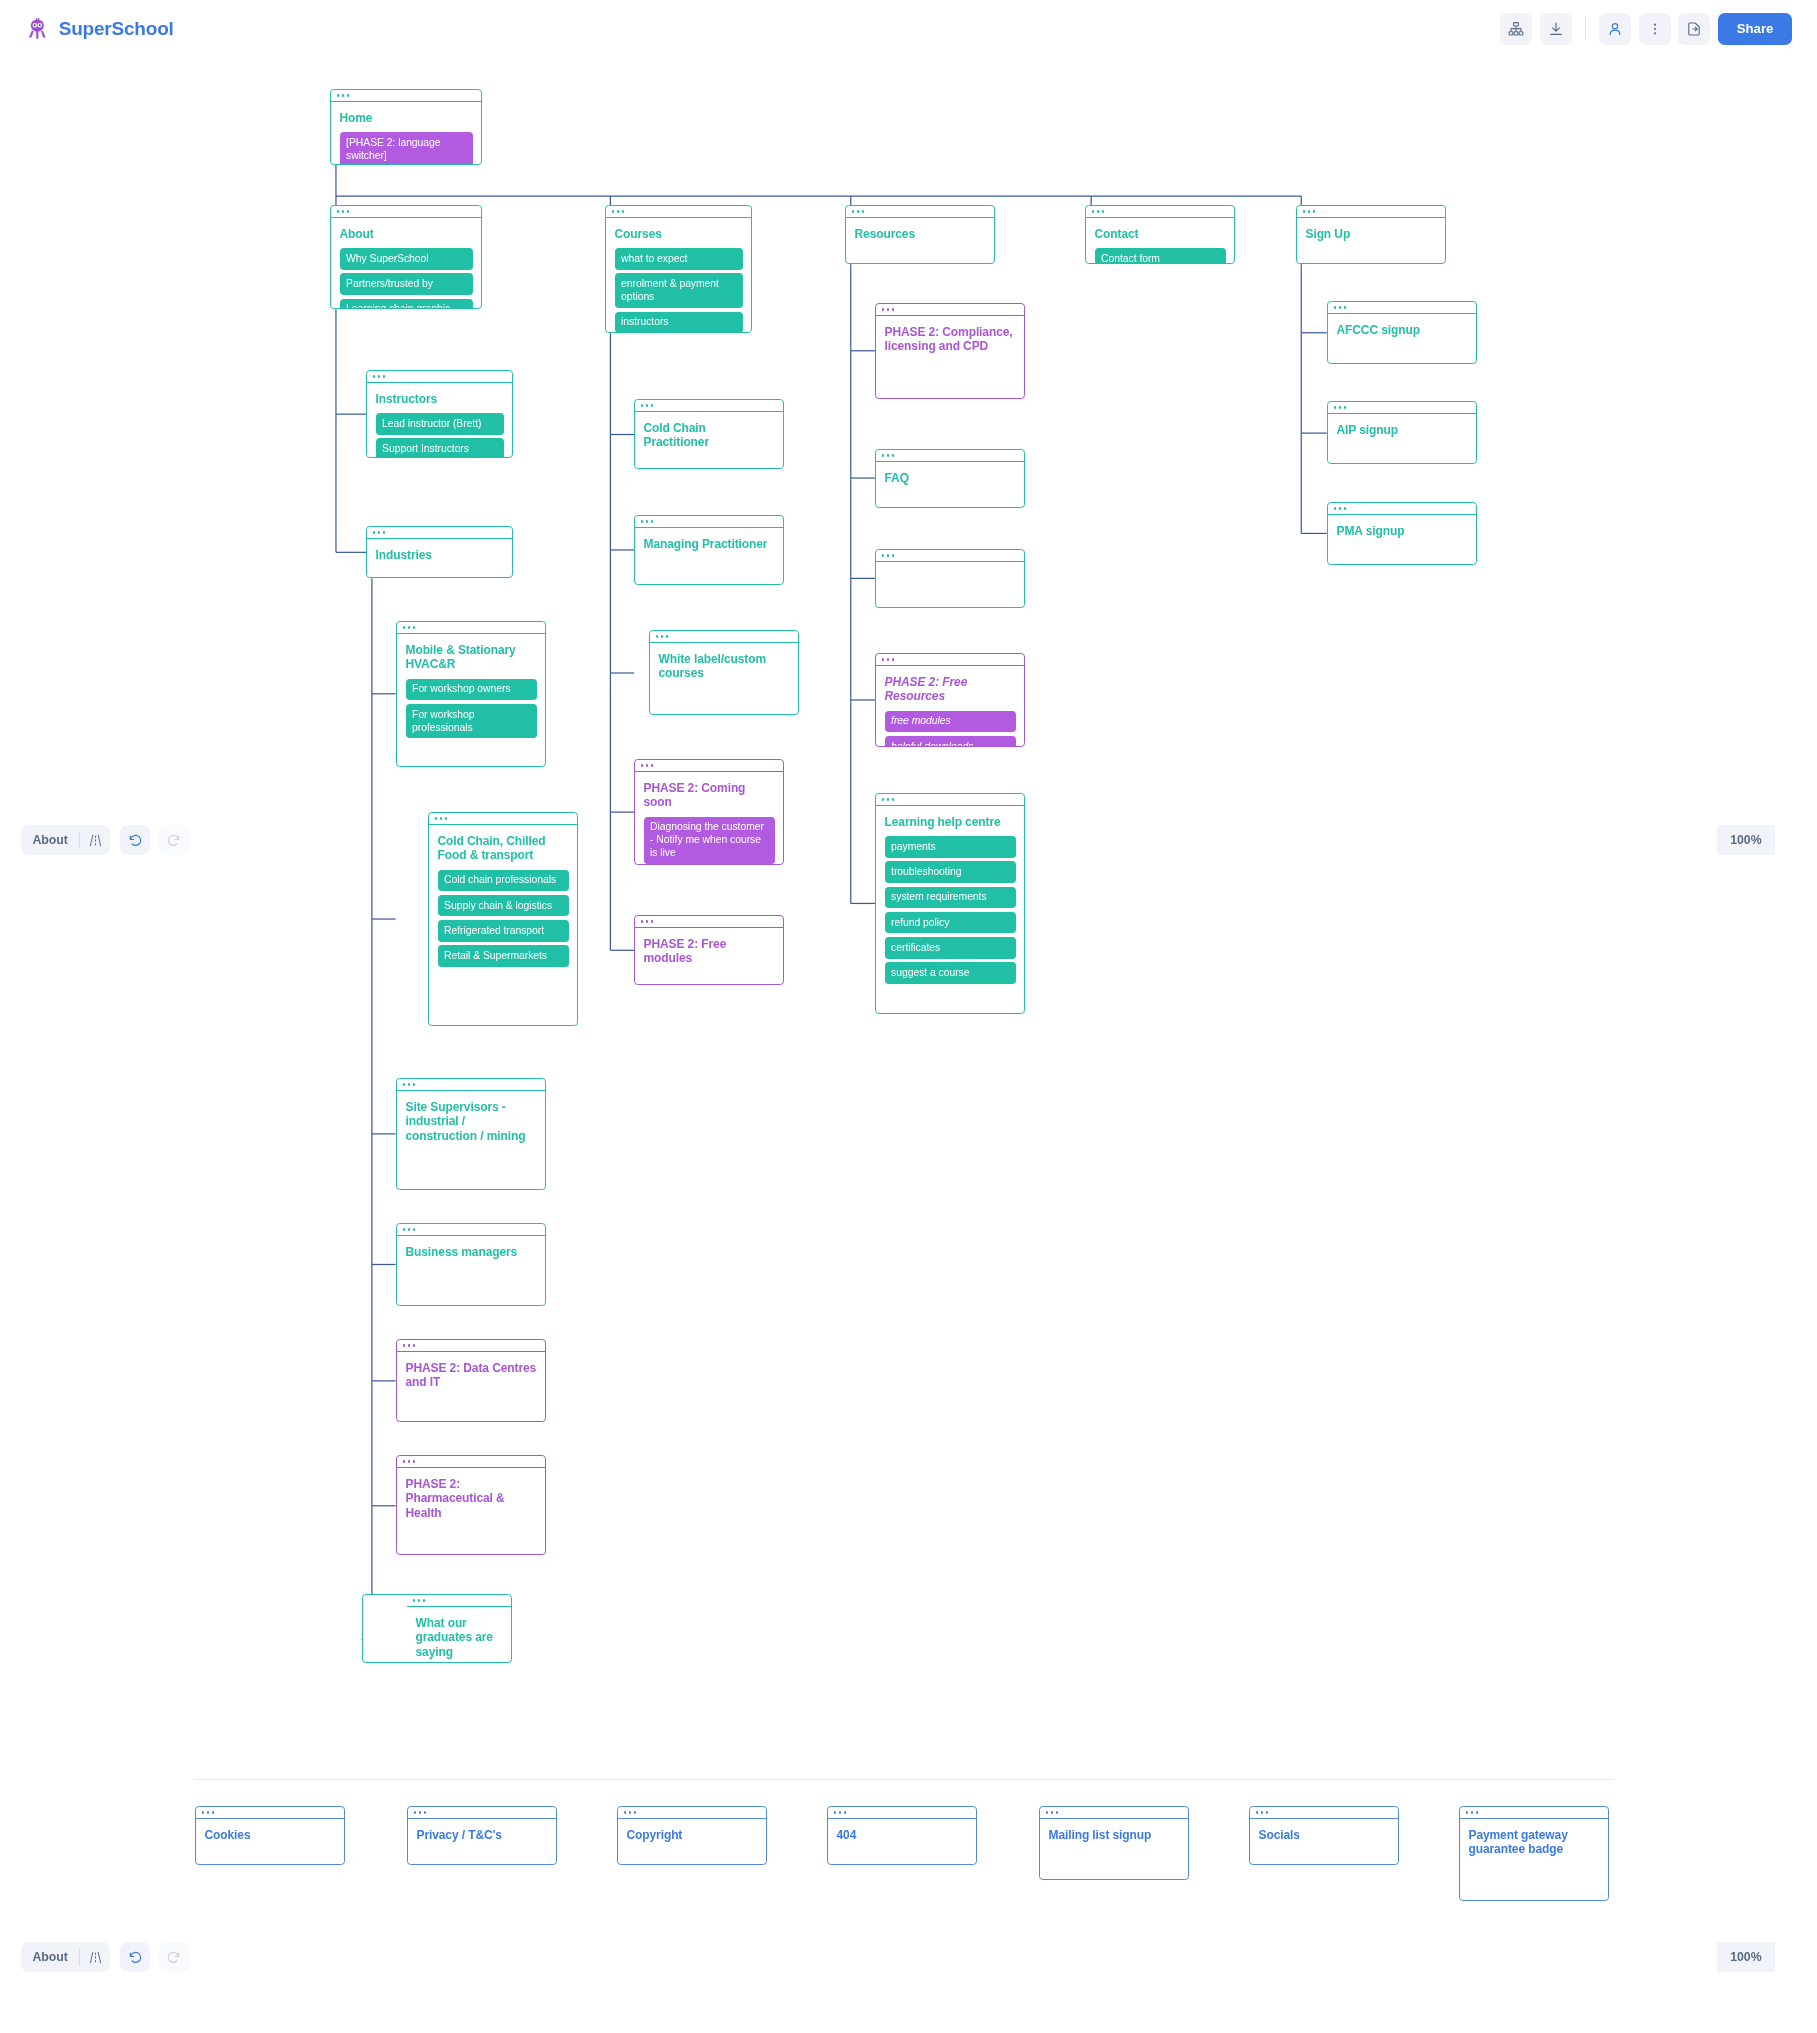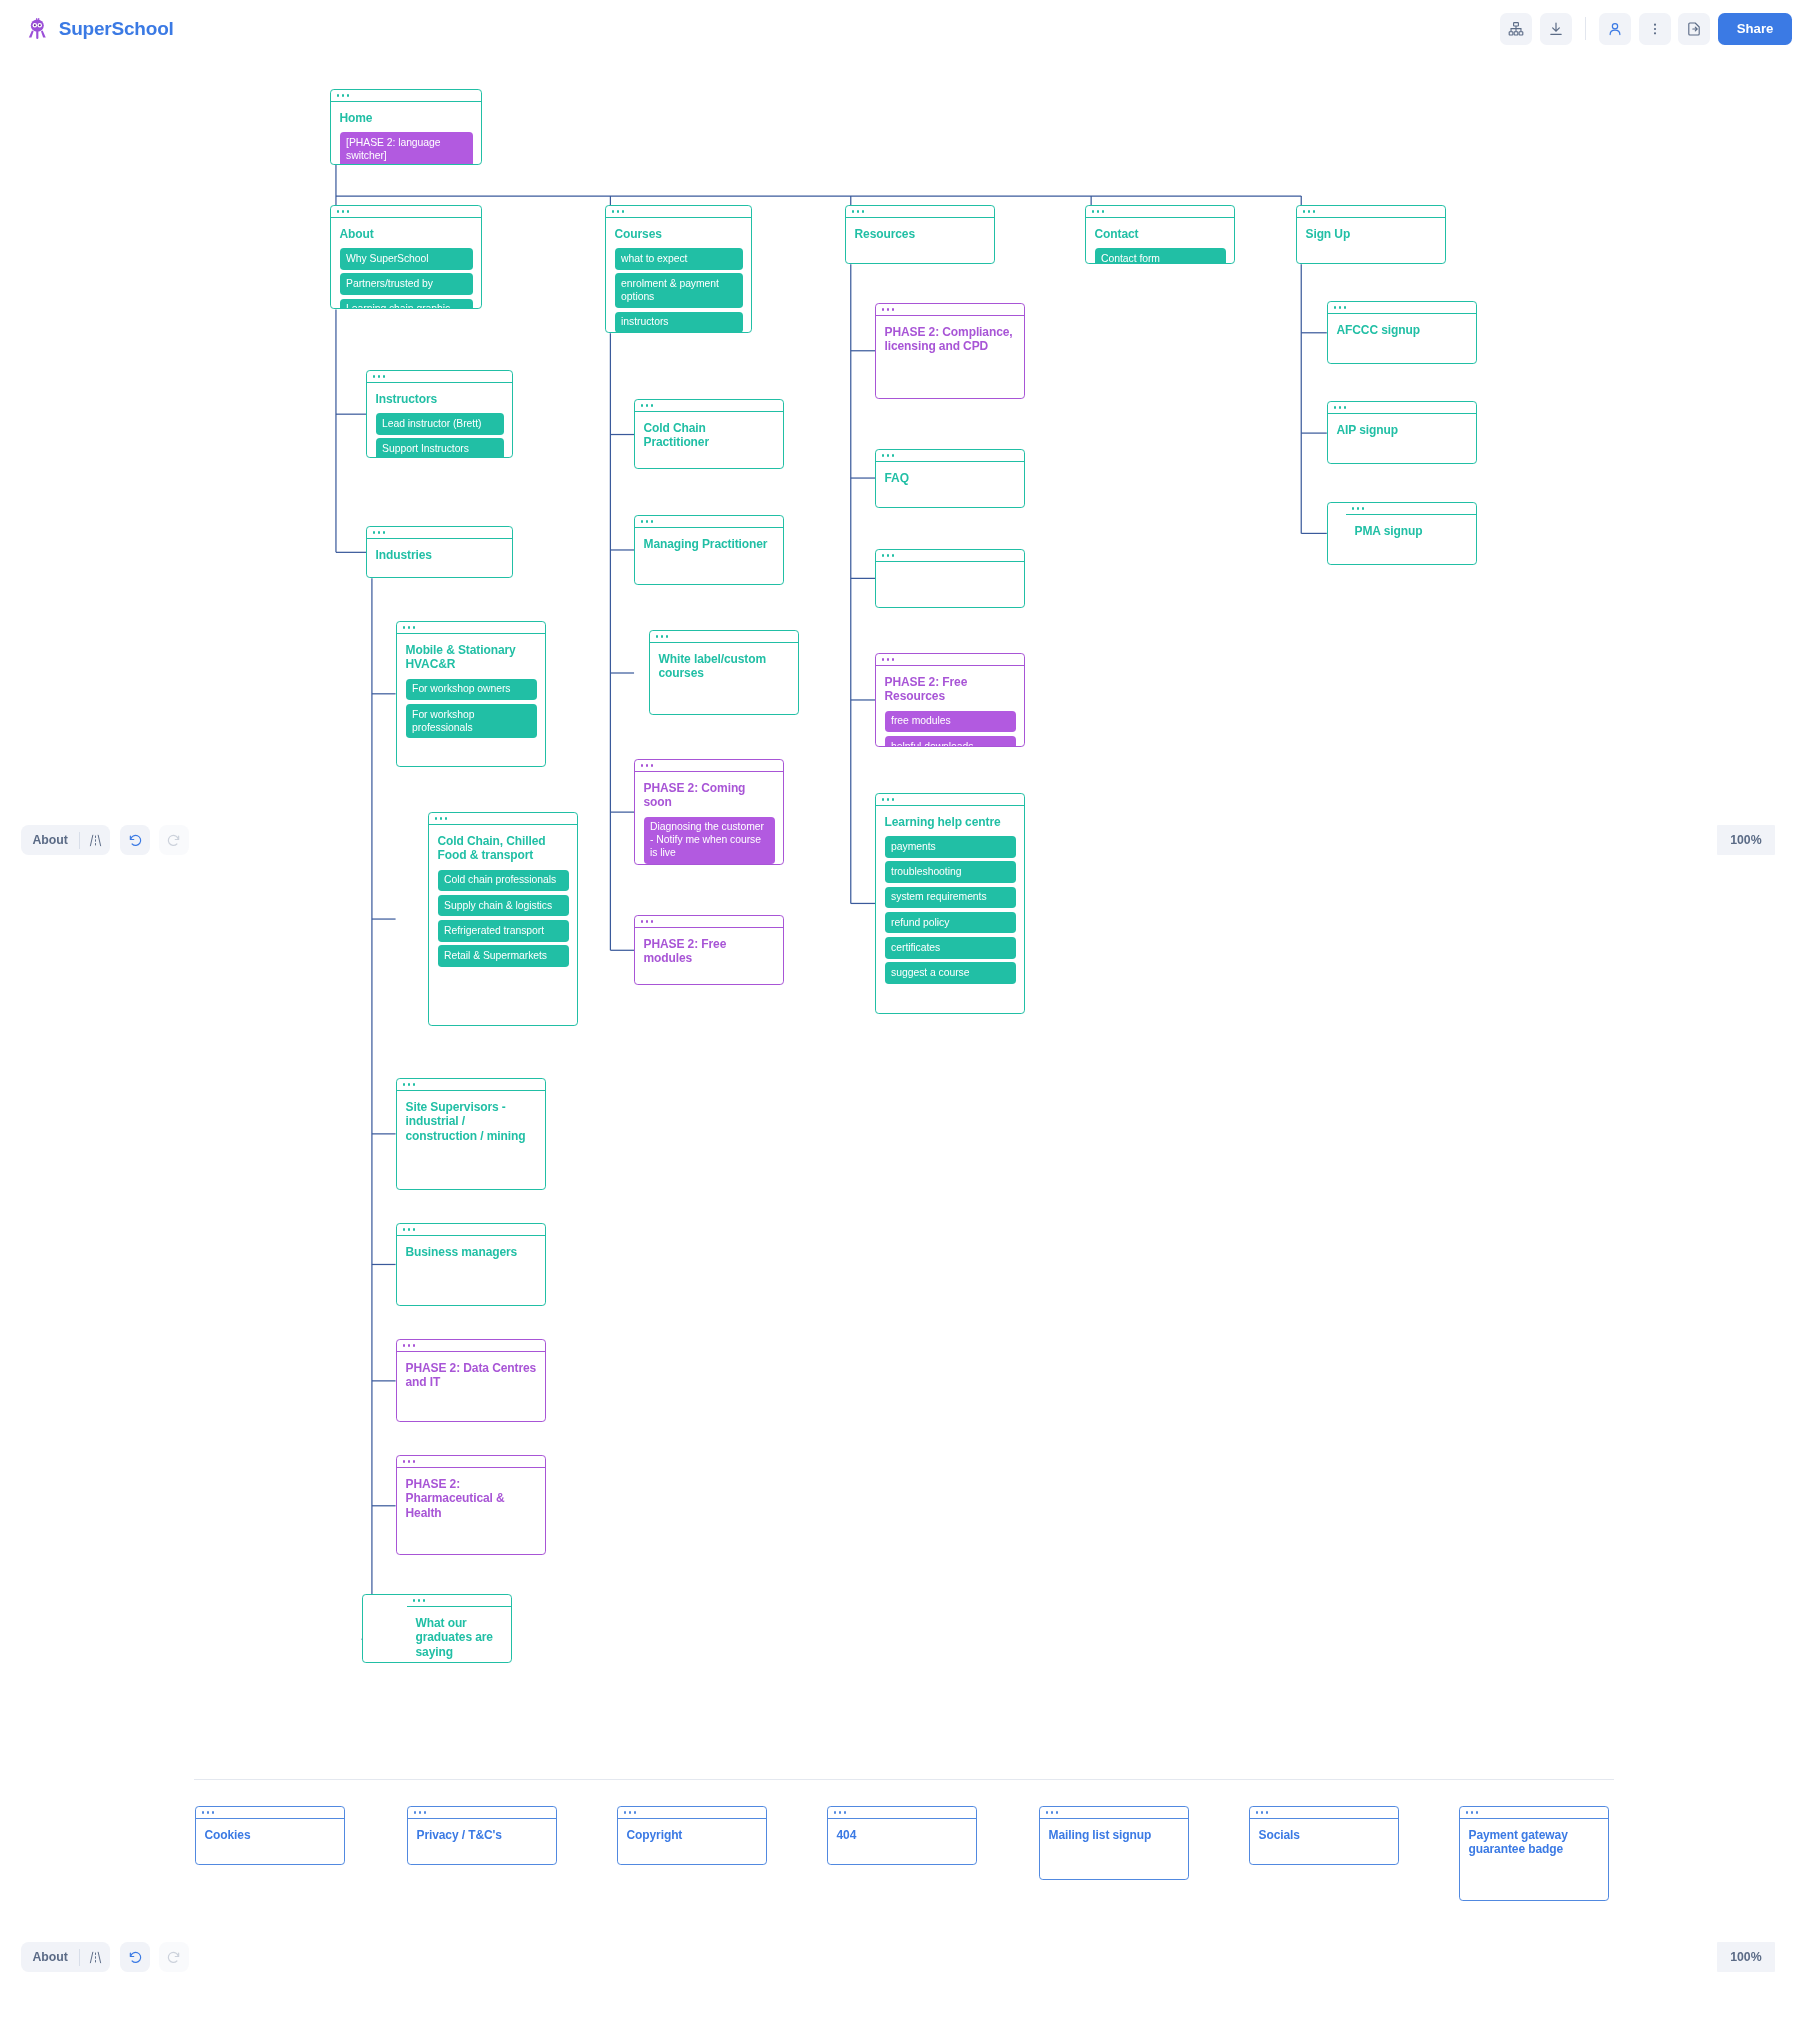--- a/index.html
+++ b/index.html
@@ -467,21 +467,21 @@
     <div class="node" style="left: 875px; top: 549px; width: 150px; height: 59px; gap: 40px;">
       <div class="node-head">
         <span class="dot"></span>
         <span class="dot"></span>
         <span class="dot"></span>
       </div>
       <div class="node-body">
         <div class="node-title tight">Blog</div>
       </div>
     </div>
-    <div class="node purple" style="left: 875px; top: 653px; width: 150px; height: 94px;">
+    <div class="node purple" style="left: 875px; top: 653px; width: 150px; height: 94px; font-style: italic;">
       <div class="node-head">
         <span class="dot"></span>
         <span class="dot"></span>
         <span class="dot"></span>
       </div>
       <div class="node-body">
         <div class="node-title">PHASE 2: Free Resources</div>
         <div class="tags">
           <div class="tag purple">free modules</div>
           <div class="tag purple">helpful downloads</div>
@@ -519,21 +519,21 @@
     <div class="node" style="left: 1327px; top: 401px; width: 150px; height: 63px;">
       <div class="node-head">
         <span class="dot"></span>
         <span class="dot"></span>
         <span class="dot"></span>
       </div>
       <div class="node-body">
         <div class="node-title tight">AIP signup</div>
       </div>
     </div>
-    <div class="node" style="left: 1327px; top: 502px; width: 150px; height: 63px; padding-left: 18px;">
+    <div class="node" style="left: 1327px; top: 502px; width: 150px; height: 63px;">
       <div class="node-head">
         <span class="dot"></span>
         <span class="dot"></span>
         <span class="dot"></span>
       </div>
       <div class="node-body">
         <div class="node-title tight">PMA signup</div>
       </div>
     </div>
     <div class="node blue" style="left: 195px; top: 1806px; width: 150px; height: 59px;">

